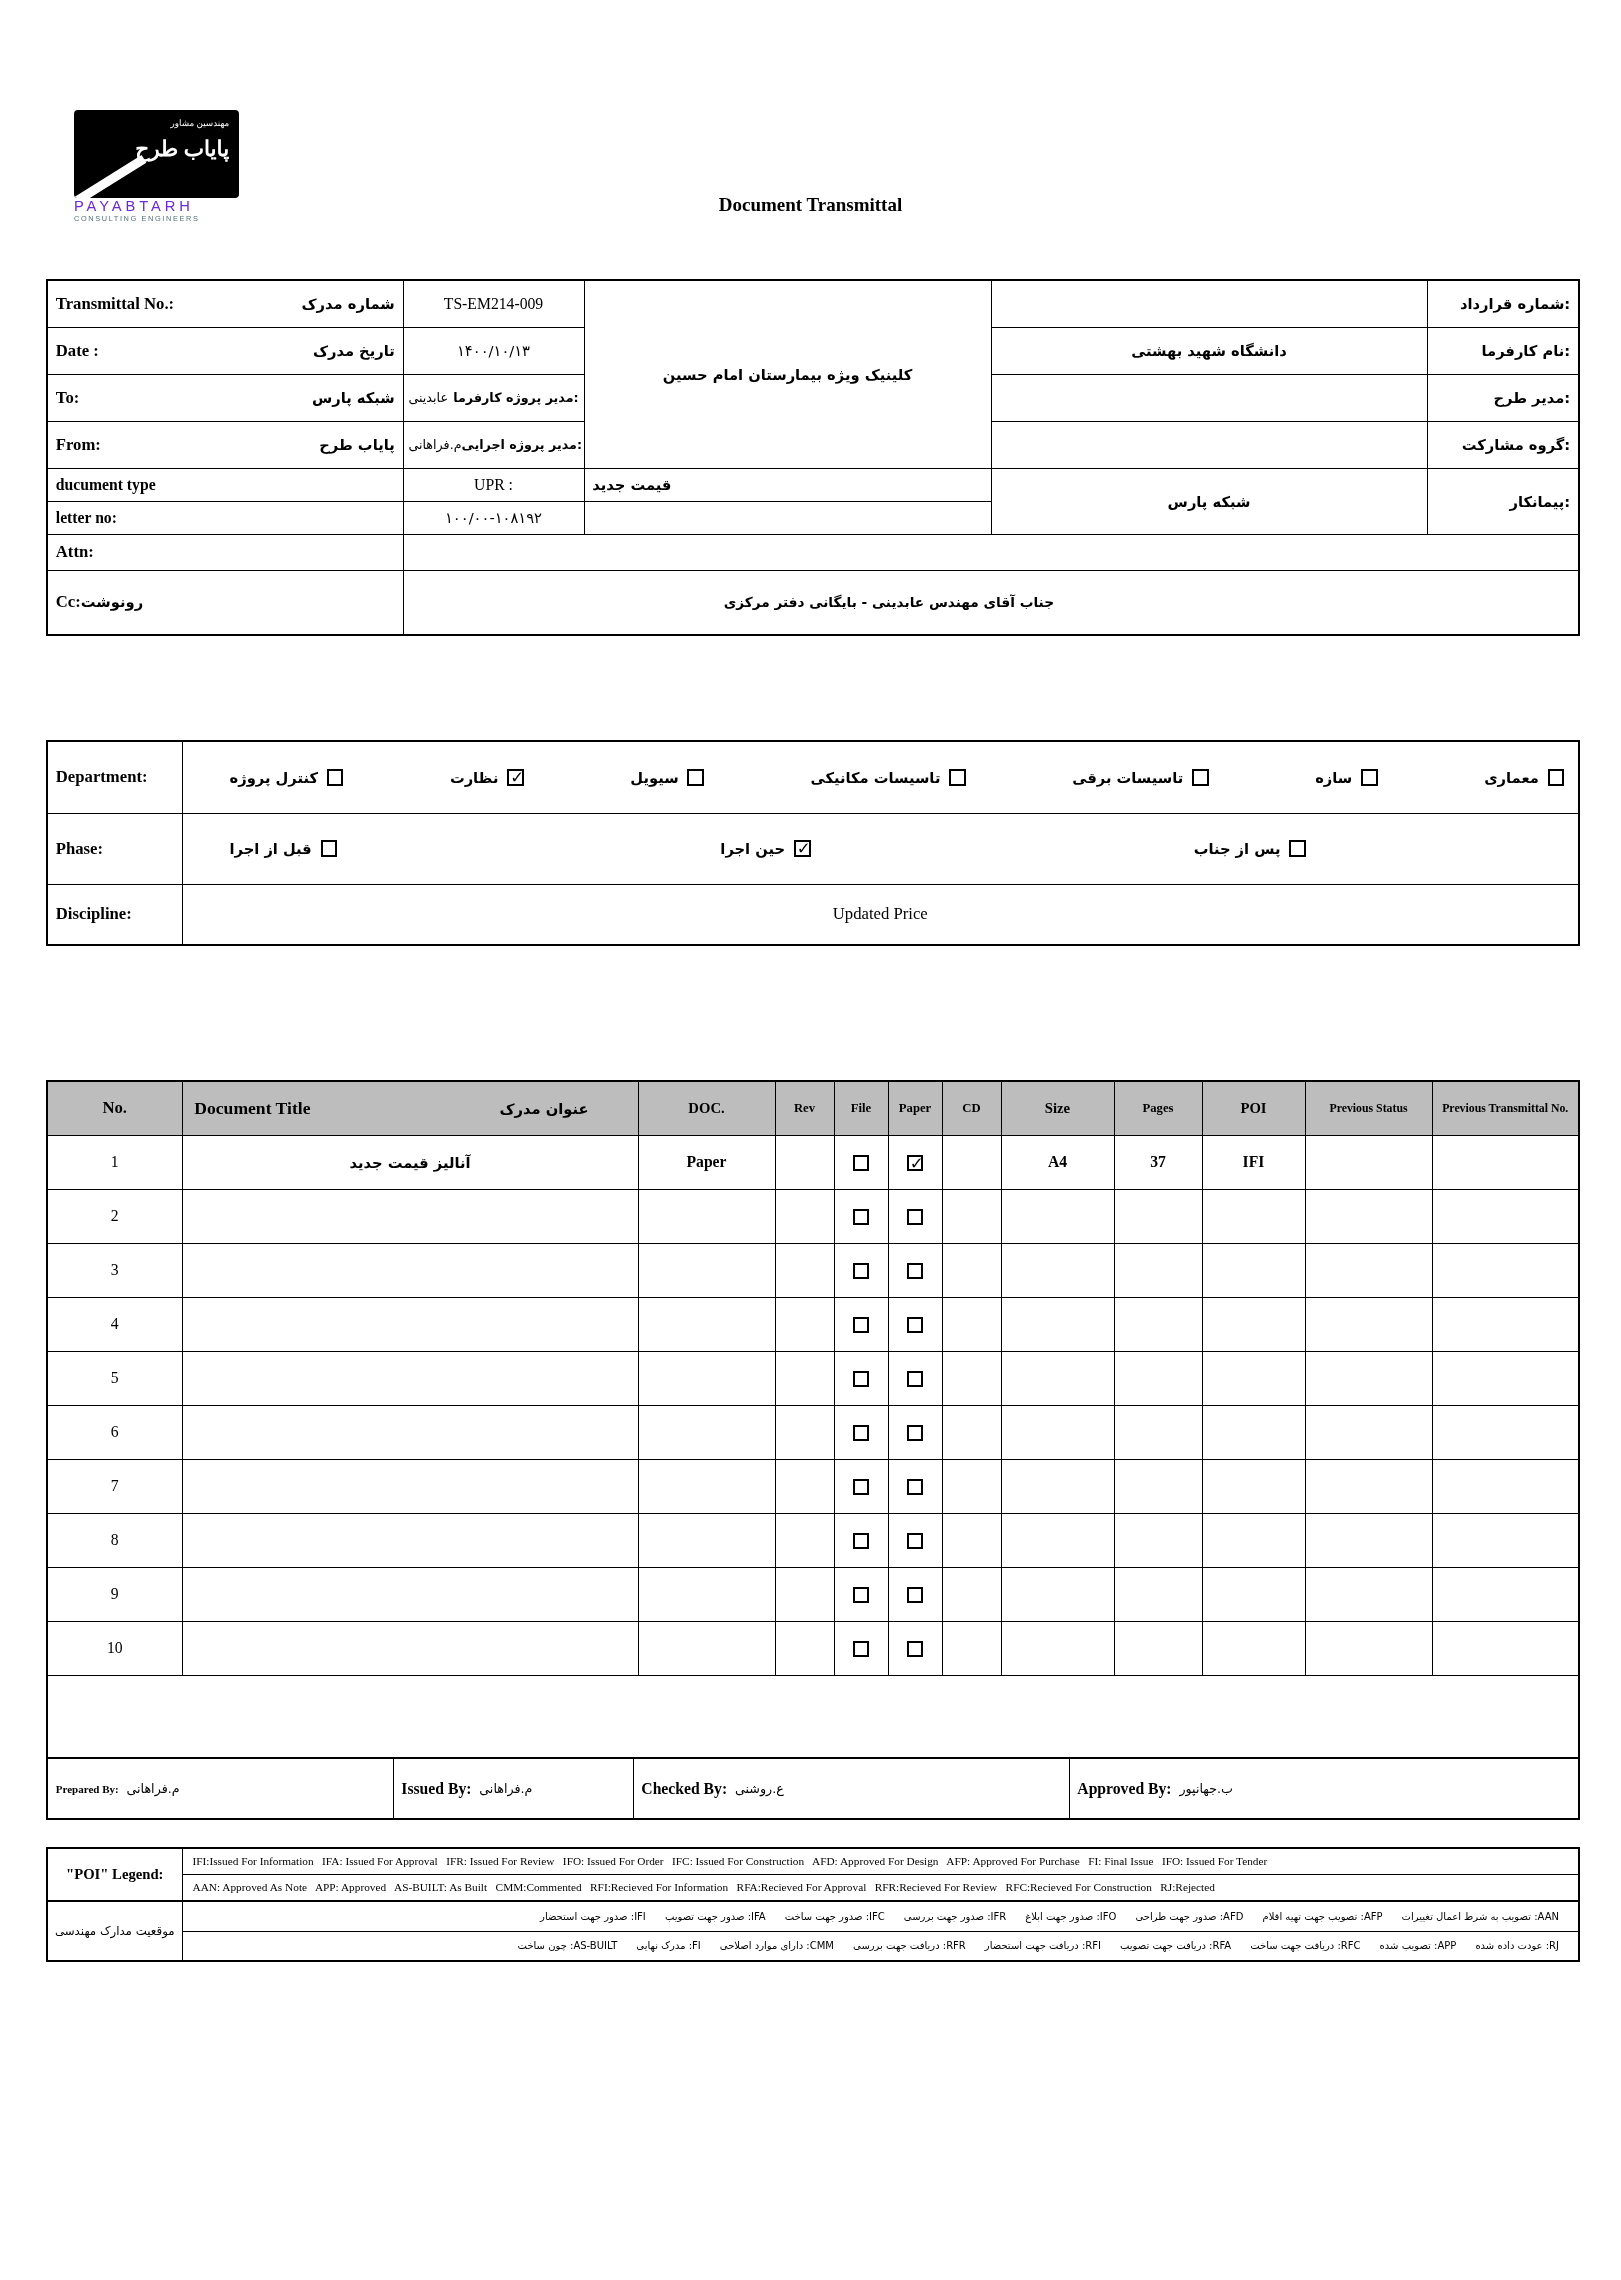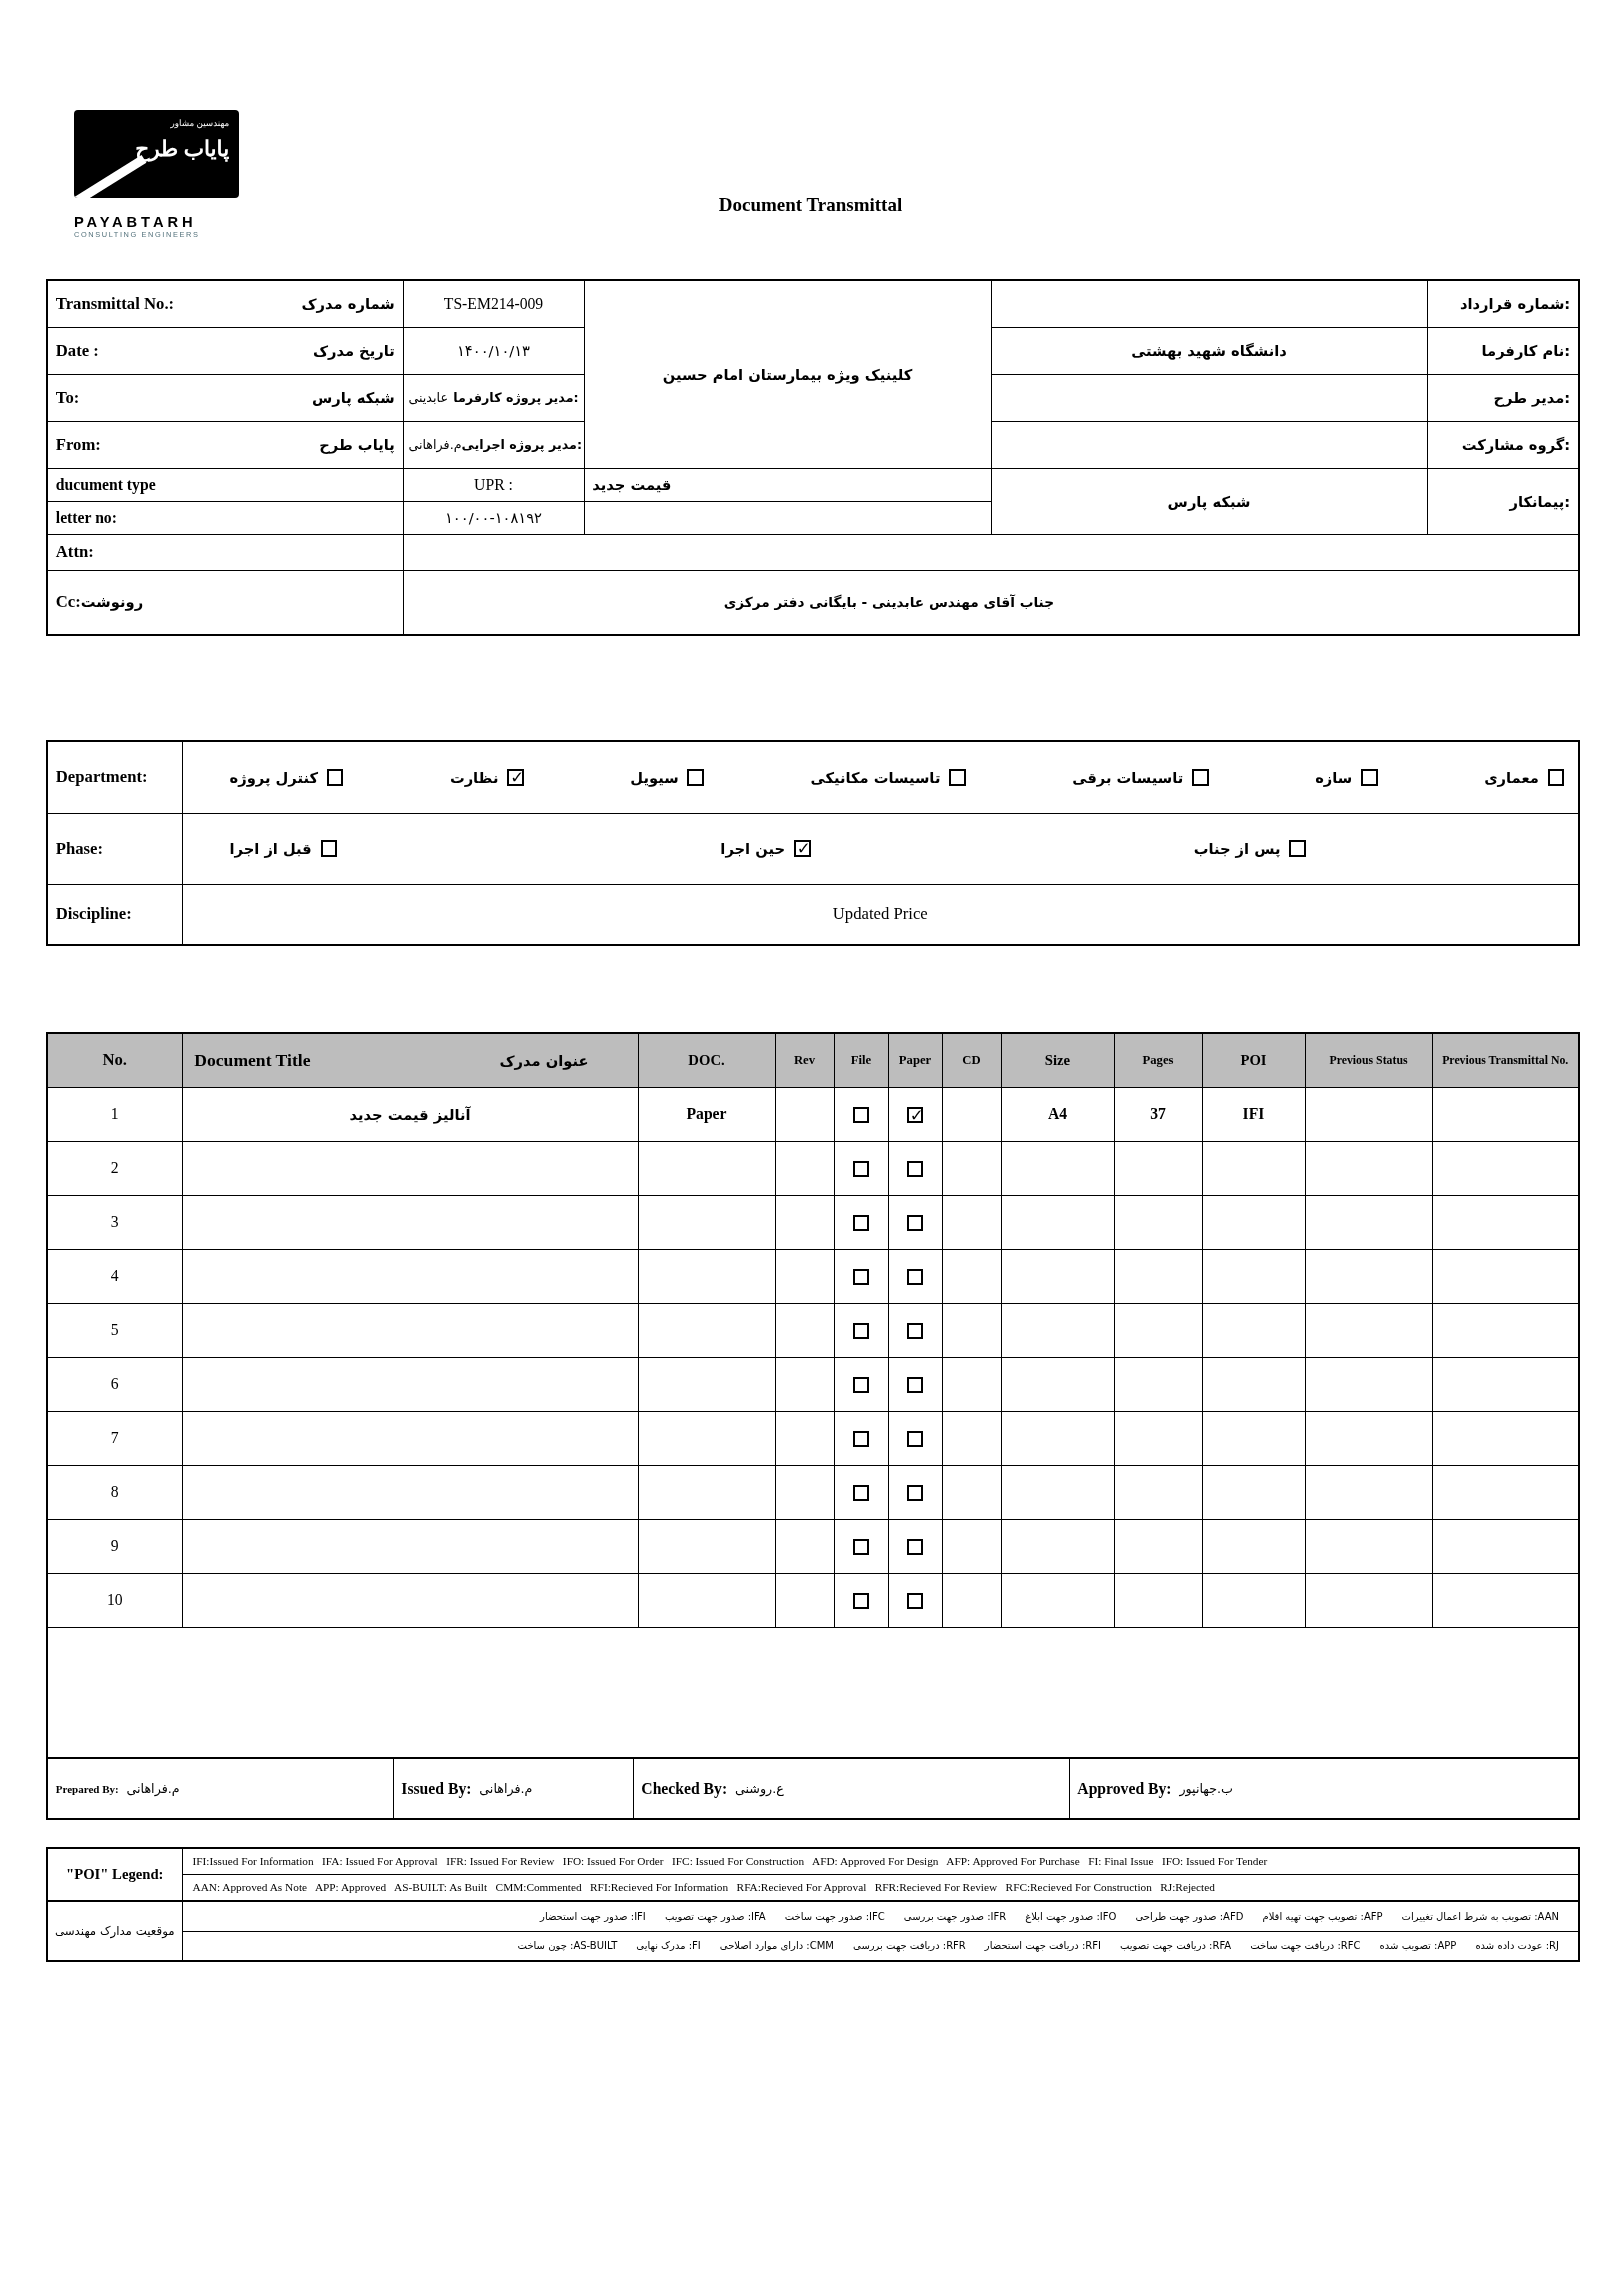--- a/index.html
+++ b/index.html
@@ -40,21 +40,21 @@
   .legend-line{white-space:pre-wrap;font-size:11.3px;padding:2px 10px;line-height:1.2}
   .legend-line-fa{white-space:pre-wrap;font-family:"DejaVu Sans",sans-serif;font-size:10px;padding:2px 19px;line-height:1.3}
   .sep{border-top:2px solid #000 !important}
   .sig-cell{display:flex;align-items:center;gap:7.8px;padding-left:7.8px}
   
   .logo{position:absolute;left:74px;top:110px;width:176px}
   .logo-mark{position:relative;width:165px;height:88px;background:#000;border-radius:3.9px;overflow:hidden}
   .logo-slash{position:absolute;left:-15.7px;bottom:9.8px;width:93px;height:8.8px;background:#fff;transform:rotate(-32deg)}
   .logo-fa-small{position:absolute;top:7.8px;right:9.8px;color:#fff;font-size:8.8px}
   .logo-fa{position:absolute;top:25.5px;right:9.8px;color:#fff;font-size:21.6px;font-weight:bold}
-  .logo-en{margin-top:16px;font-size:14.7px;font-weight:bold;letter-spacing:3.9px;color:#000000;font-family:"Liberation Sans",sans-serif}
+  .logo-en{margin-top:0;font-size:14.7px;font-weight:normal;letter-spacing:3.9px;color:#6d28d9;font-family:"Liberation Sans",sans-serif}
   .logo-en-sub{font-size:7.4px;letter-spacing:1.6px;color:#52707a;font-family:"Liberation Sans",sans-serif}
 </style>
 </head>
 <body>
 
 <div class="logo">
   <div class="logo-mark">
     <div class="logo-slash"></div>
     <div class="logo-fa-small">مهندسین مشاور</div>
     <div class="logo-fa">پایاب طرح</div>
@@ -216,21 +216,21 @@
       </div>
     </td>
   </tr>
   <tr class="h62">
     <td class="lt en-lbl">Discipline:</td>
     <td class="ctr val" style="font-size:16.7px">Updated Price</td>
   </tr>
 </tbody>
   </table>
 
-<table class="bt abs" style="left:46px;top:1032px">
+<table class="bt abs" style="left:46px;top:1080px">
   <colgroup>
     <col style="width:135px">
       <col style="width:456px">
       <col style="width:137px">
       <col style="width:59px">
     <col style="width:54px">
       <col style="width:54px">
       <col style="width:59px">
       <col style="width:113px">
     <col style="width:88px">

